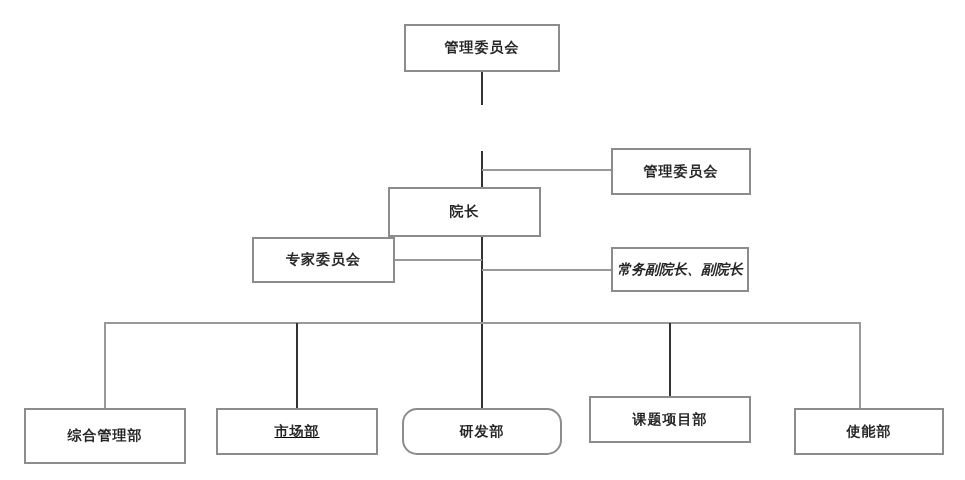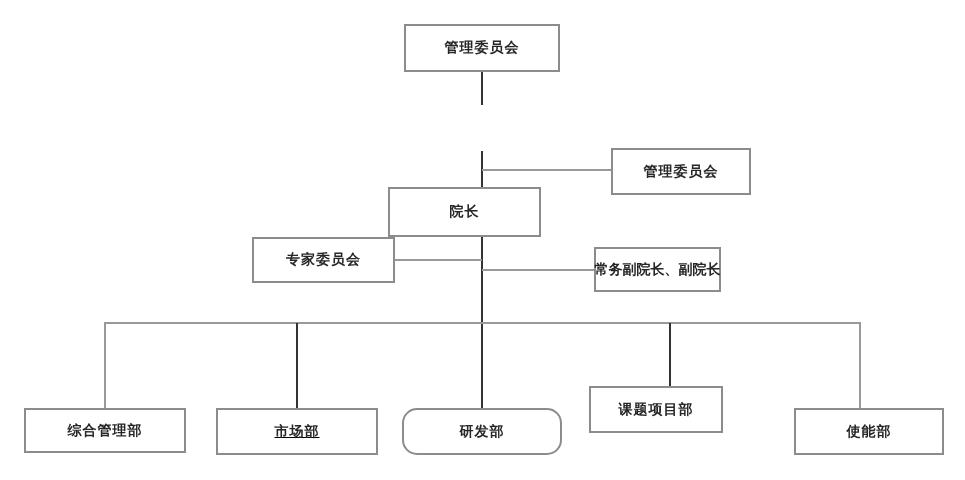--- a/index.html
+++ b/index.html
@@ -64,37 +64,37 @@
   </div>
 
   <div class="node" style="left:388px; top:187px; width:153px; height:50px;">
     <span class="node-label">院长</span>
   </div>
 
   <div class="node" style="left:252px; top:237px; width:143px; height:46px;">
     <span class="node-label">专家委员会</span>
   </div>
 
-  <div class="node" style="left:594px; top:247px; width:127px; height:45px;">
+  <div class="node" style="left:611px; top:247px; width:138px; height:45px;font-style:italic;">
     <span class="node-label" style="letter-spacing:0;">常务副院长、副院长</span>
   </div>
 
-  <div class="node" style="left:24px;  top:408px; width:162px; height:45px;">
+  <div class="node" style="left:24px;  top:408px; width:162px; height:56px;">
     <span class="node-label">综合管理部</span>
   </div>
 
   <div class="node" style="left:216px; top:408px; width:162px; height:47px;text-decoration:underline;">
     <span class="node-label">市场部</span>
   </div>
 
   <div class="node" style="left:402px; top:408px; width:160px; height:47px;border-radius:15px;">
     <span class="node-label">研发部</span>
   </div>
 
-  <div class="node" style="left:589px; top:386px; width:134px; height:47px;">
+  <div class="node" style="left:589px; top:396px; width:162px; height:47px;">
     <span class="node-label">课题项目部</span>
   </div>
 
   <div class="node" style="left:779px; top:408px; width:150px; height:47px;margin-left:15px;">
     <span class="node-label">使能部</span>
   </div>
 
 </div>
 
 </body></html>

